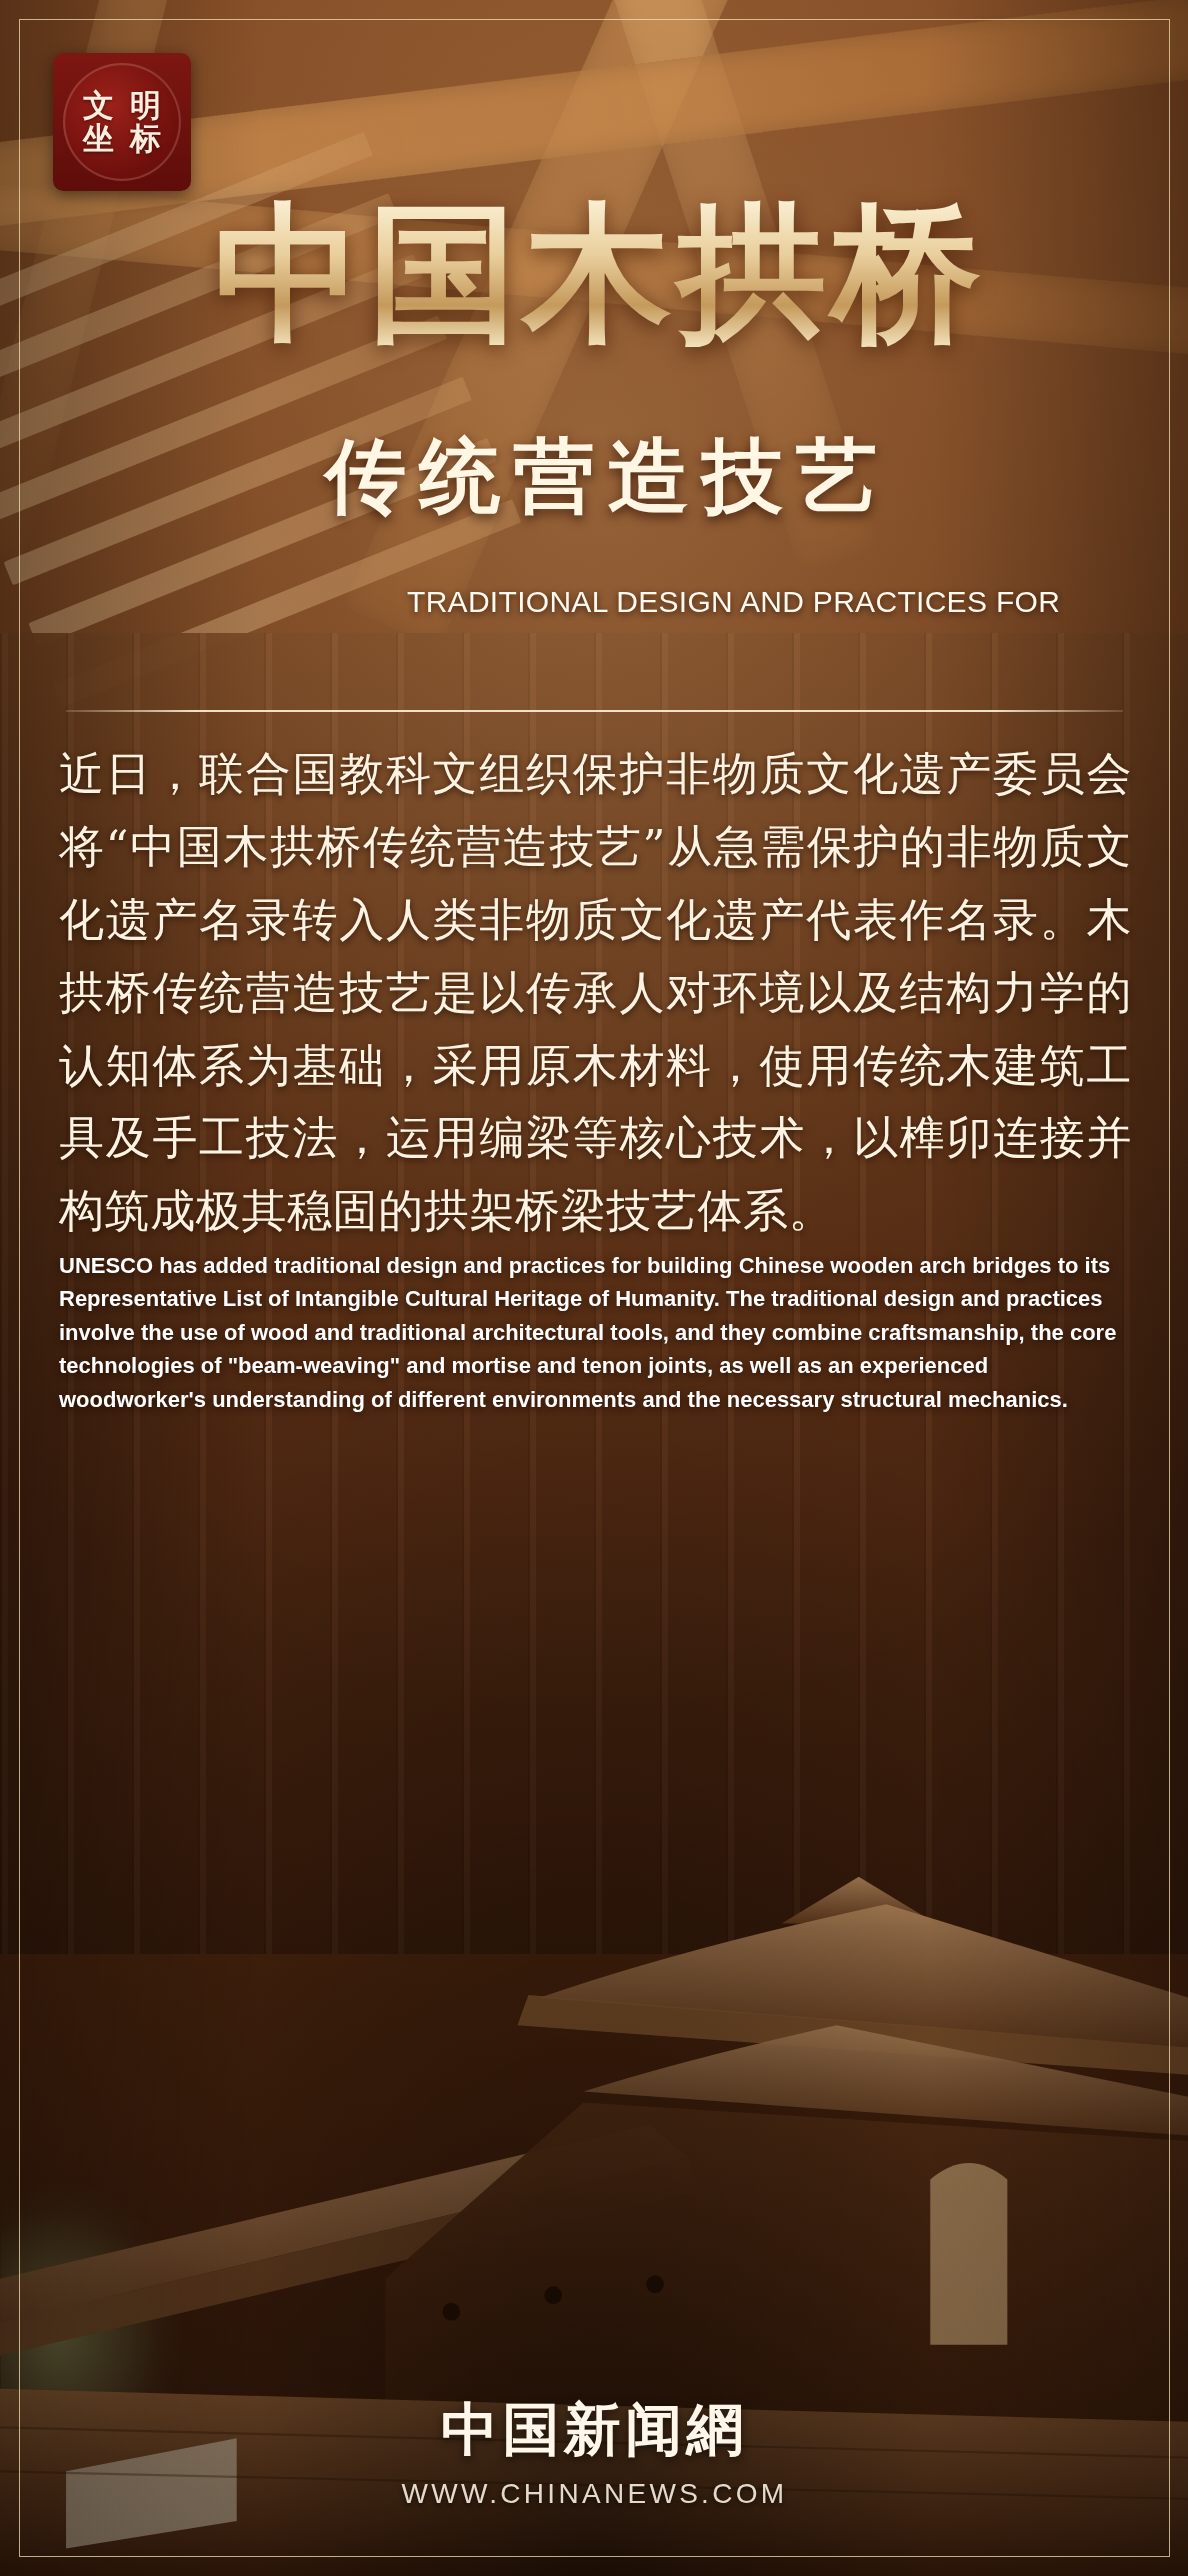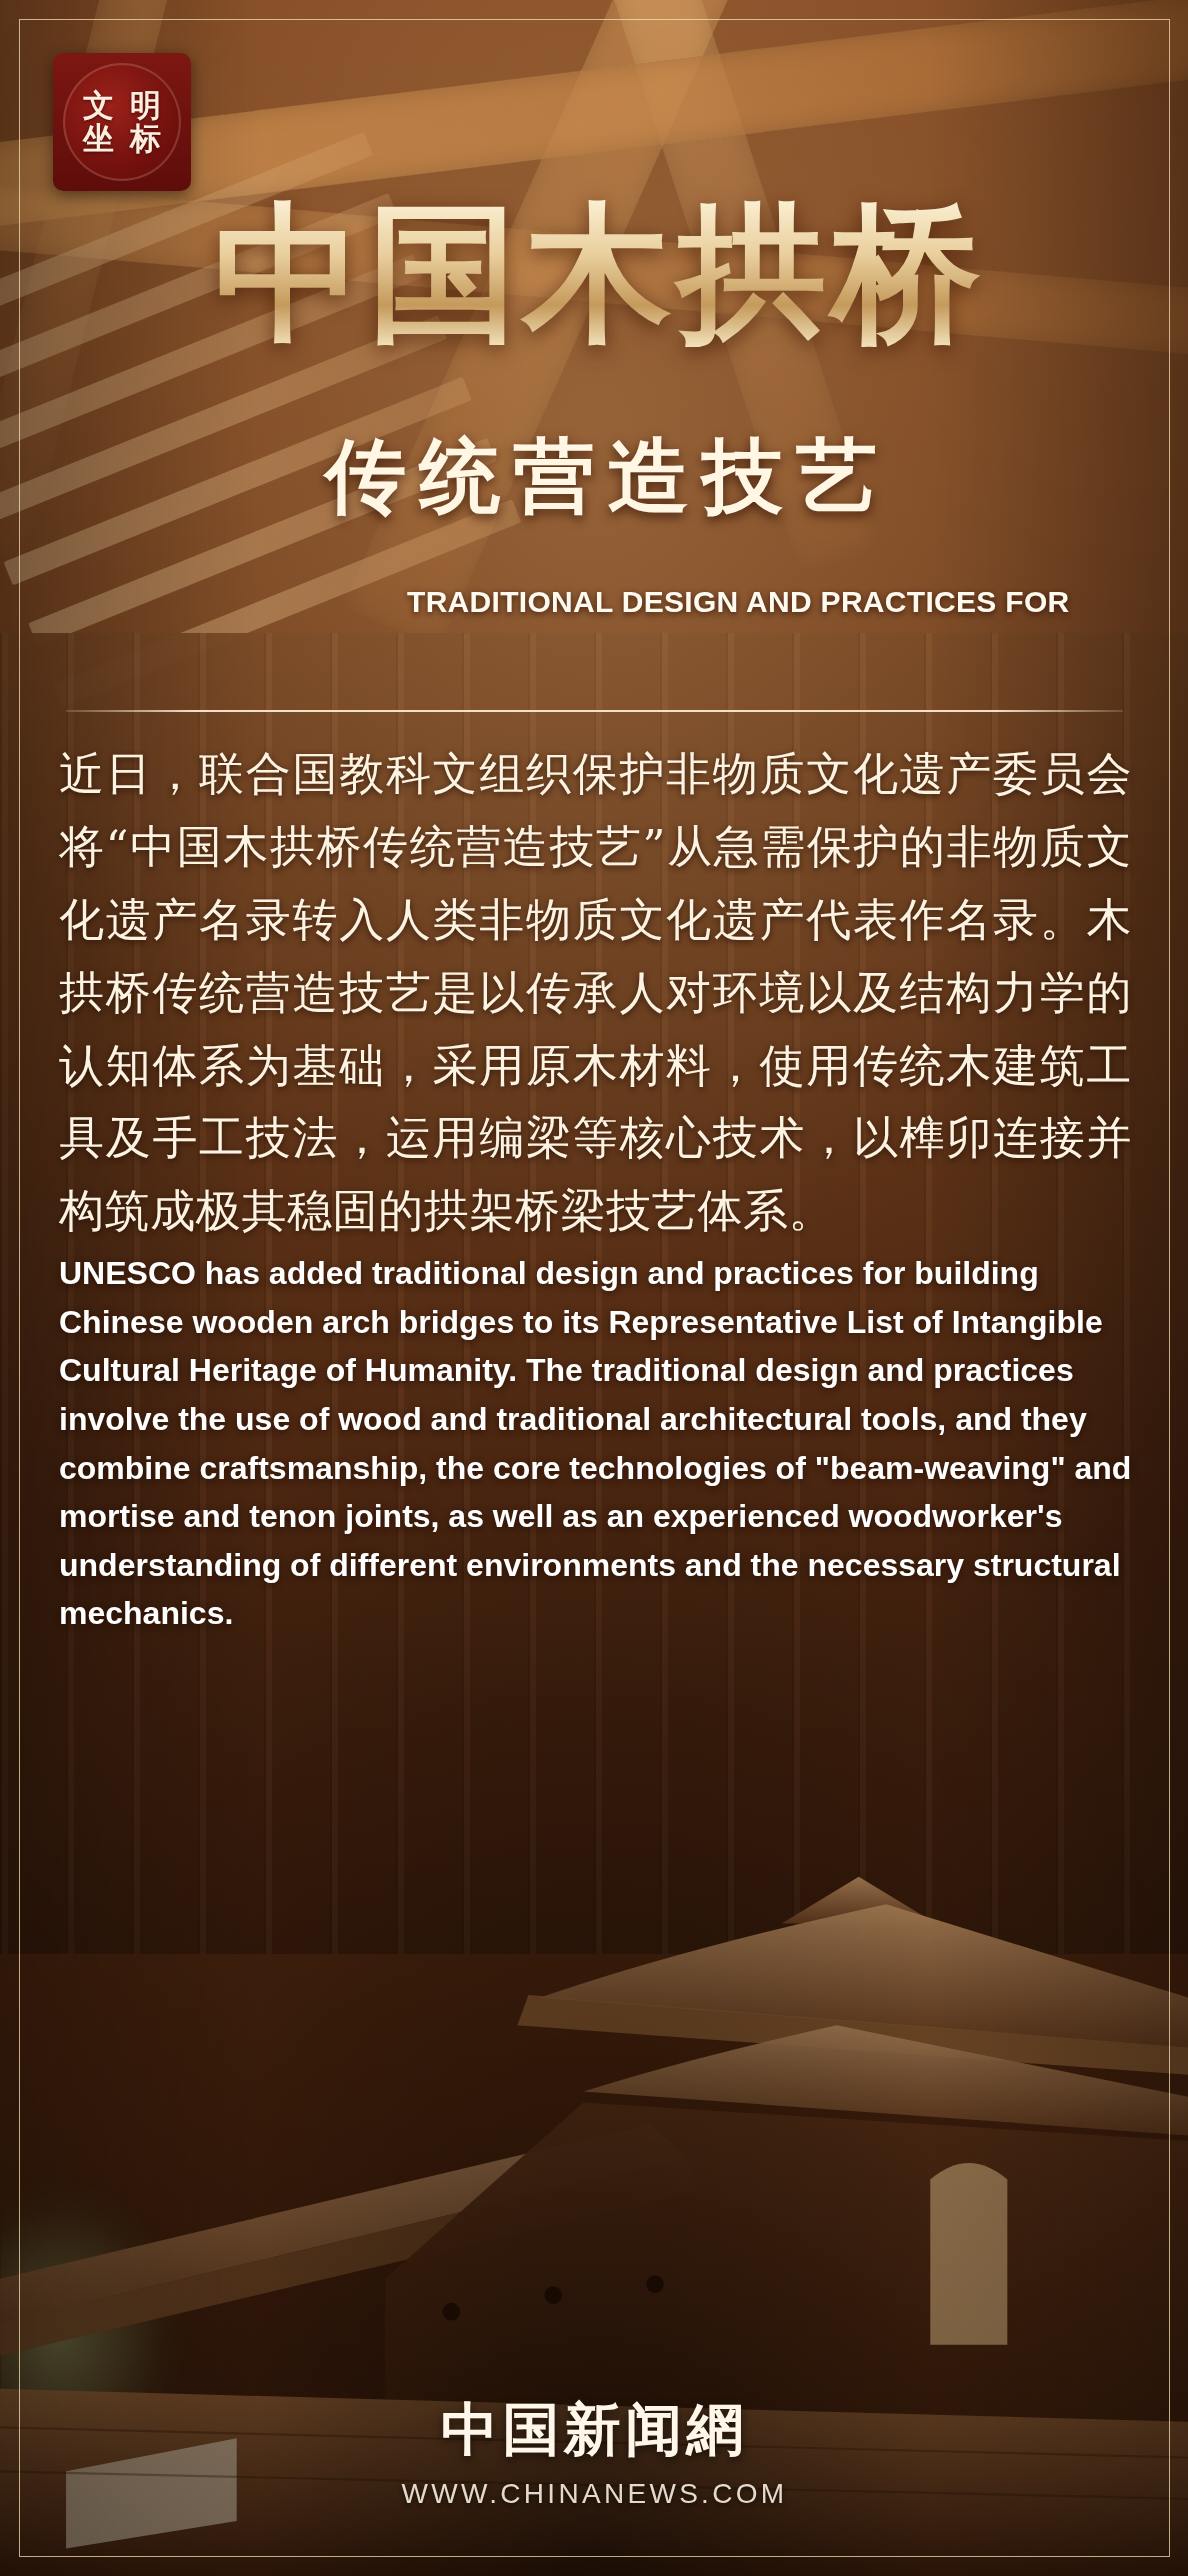--- a/index.html
+++ b/index.html
@@ -160,21 +160,21 @@
     line-height: 1;
     letter-spacing: 13.2px;
     color: #fff6e4;
     text-shadow: 0 4.4px 11px rgba(40,12,0,.7);
     padding-left: 13.2px;
   }
   .title-en {
     position: absolute;
     left: 407px; top: 583px; width: 738px;
     font-size: 30px;
-    font-weight: 700;
+    font-weight: 400;
     line-height: 1.28;
     letter-spacing: 0.3px;
     color: #fffaf0;
     text-shadow: 0 2.2px 6.6px rgba(40,12,0,.75);
   }
 
   .divider {
     position: absolute;
     left: 66px; top: 710px; width: 1057px; height: 1.7px;
     background: linear-gradient(90deg, rgba(255,240,215,.15), rgba(255,240,215,.9) 12%, rgba(255,240,215,.9) 88%, rgba(255,240,215,.15));
@@ -188,21 +188,21 @@
     font-size: 45px;
     line-height: 1.62;
     color: #fdf3e2;
     text-shadow: 0 2.2px 6.6px rgba(35,12,0,.8);
     letter-spacing: 0.6px;
     text-align: justify;
   }
   .body-en {
     position: absolute;
     left: 59px; top: 1249px; width: 1079px;
-    font-size: 32px;
+    font-size: 22px;
     font-weight: 700;
     line-height: 1.52;
     color: #ffffff;
     text-shadow: 0 2.2px 7.7px rgba(35,12,0,.8);
   }
 
   
   .footer {
     position: absolute;
     left: 0; bottom: 66px; width: 100%;

